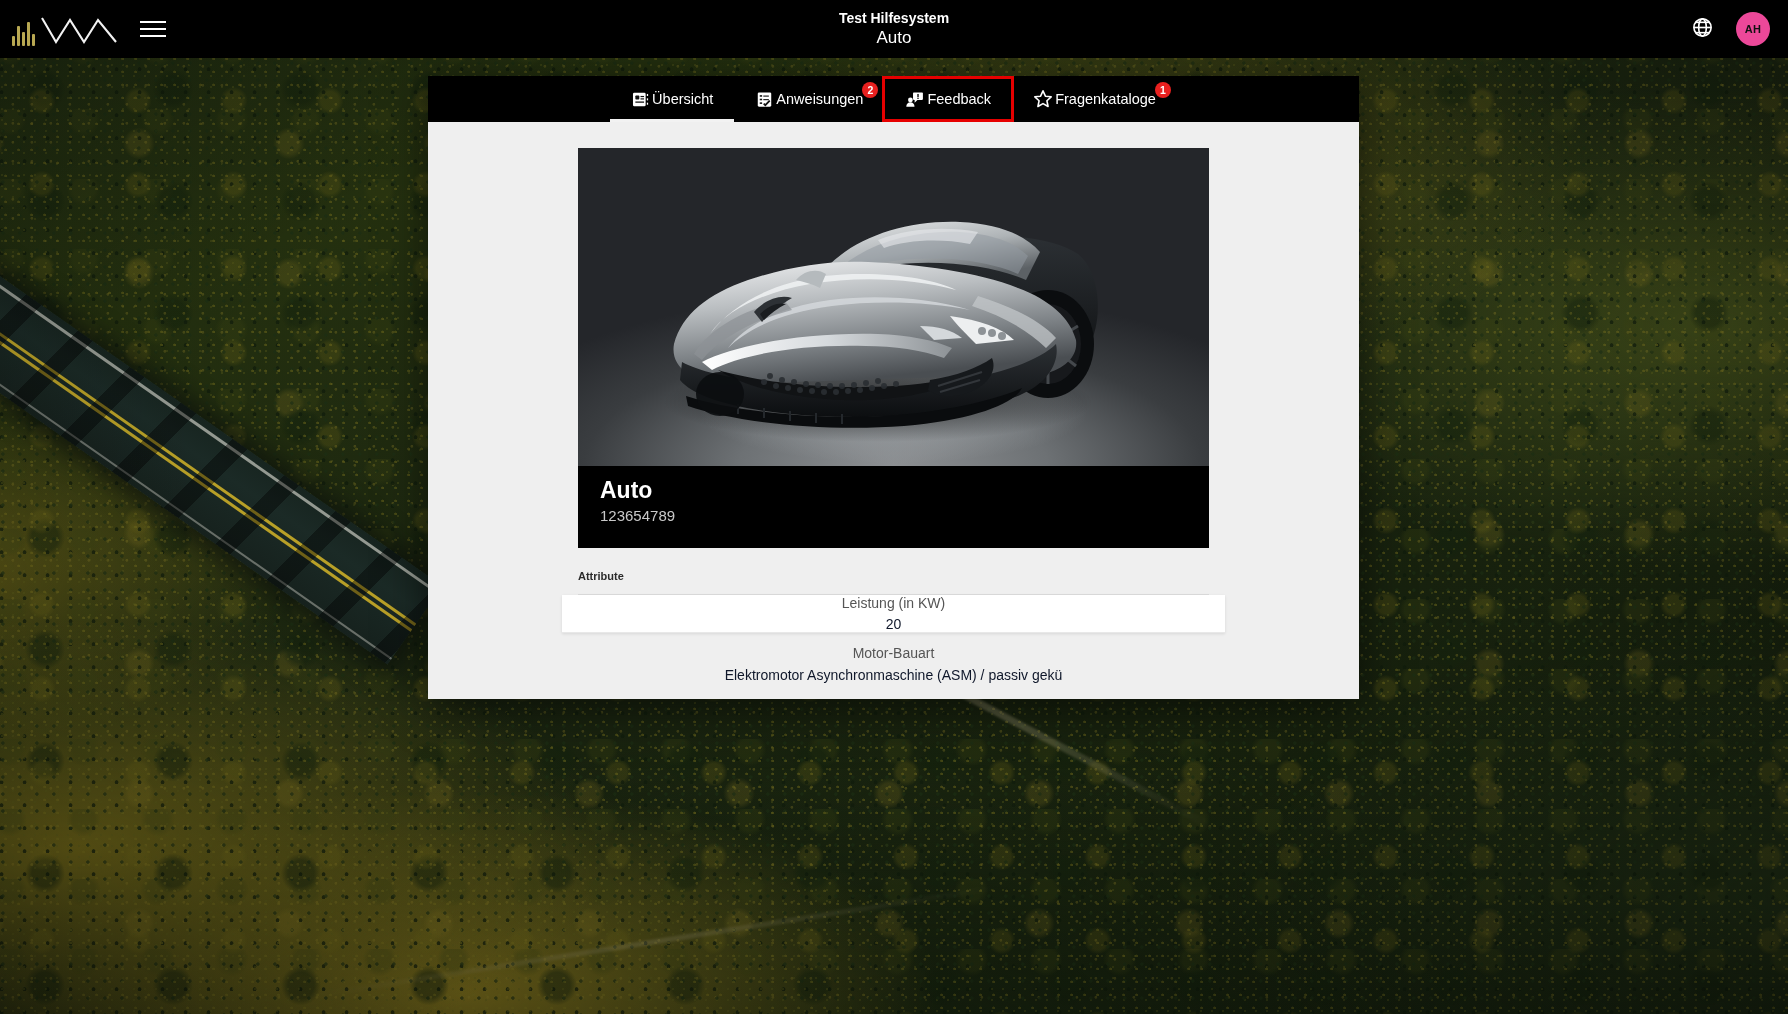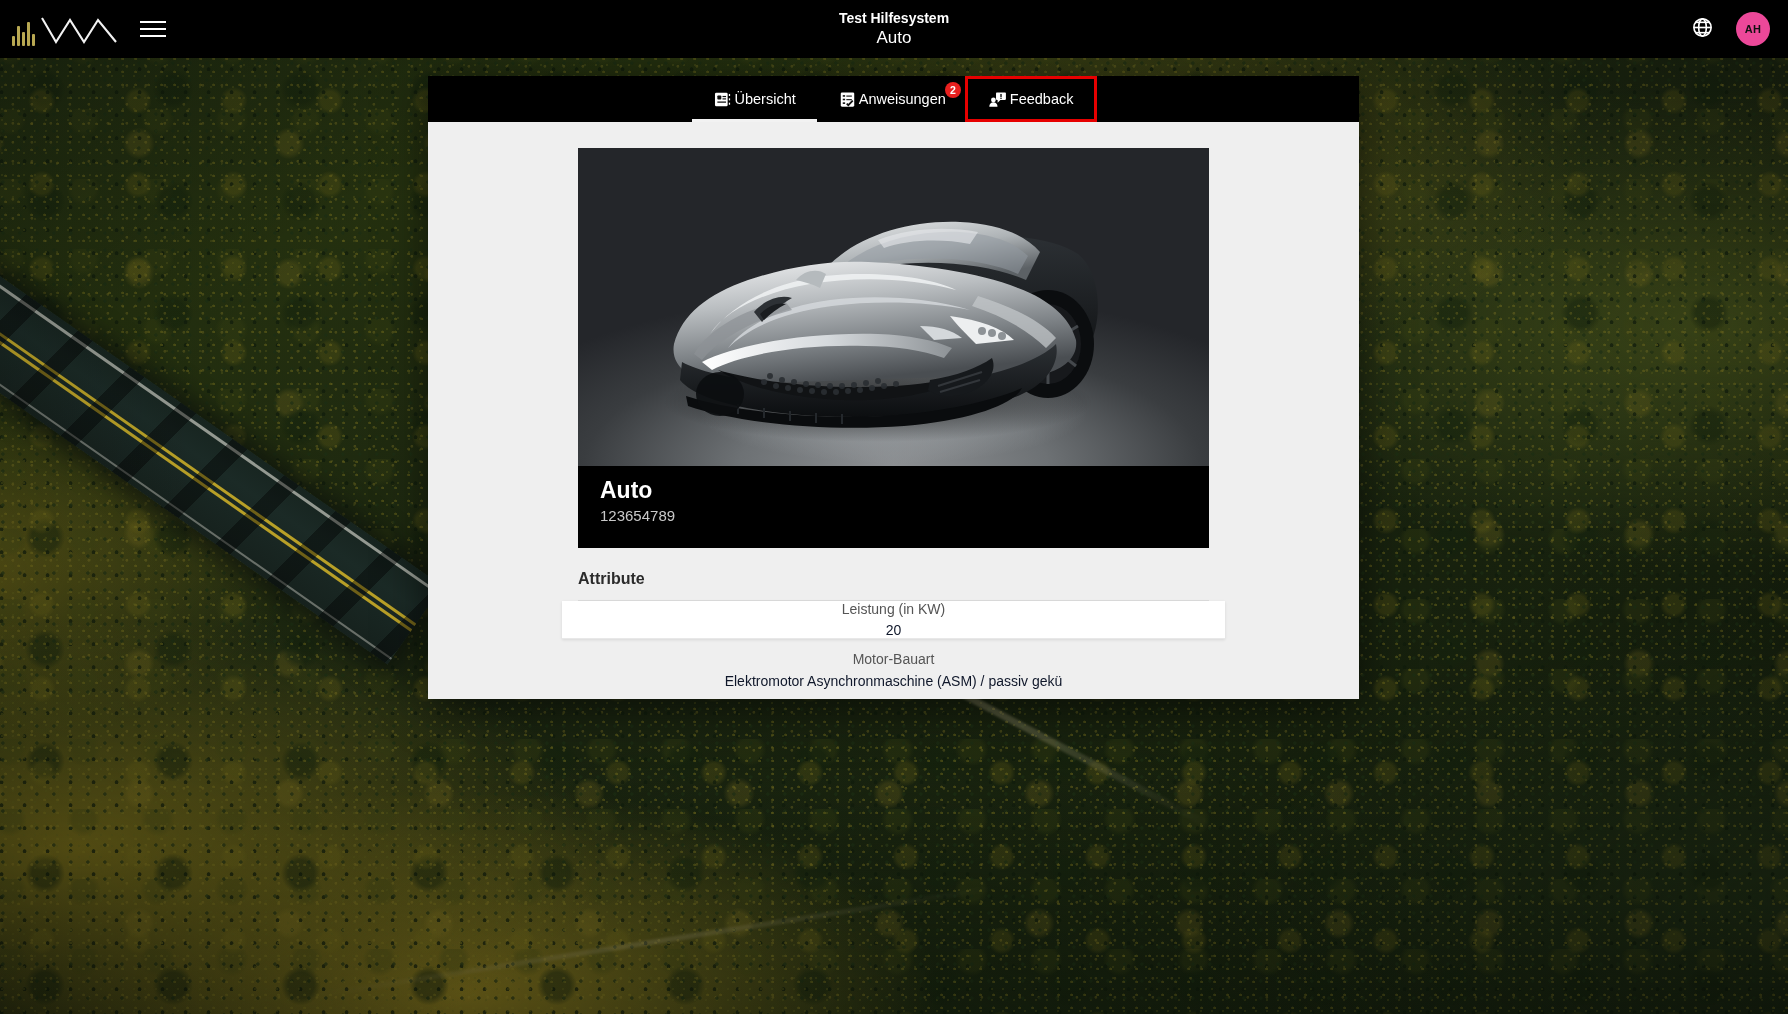--- a/index.html
+++ b/index.html
@@ -273,21 +273,21 @@
   #hero-title {
     color: #fff; font-size: 23px; font-weight: bold; line-height: 28px;
   }
   #hero-subtitle {
     color: #c9c9c9; font-size: 15px; line-height: 22px; margin-top: 1px;
   }
 
   
   #attributes-heading {
     margin: 22px 0 4px 0;
-    font-size: 16px;
+    font-size: 11px;
     font-weight: bold;
     color: #2b2b2b;
   }
   #attributes-list {
     margin-top: 12px;
     border-top: 1px solid #dcdcdc;
   }
   .attr-row {
     display: flex;
     align-items: center;
@@ -404,20 +404,27 @@
         <rect x="9.5" y="3" width="12.5" height="9.5" rx="1" fill="#ffffff"></rect>
         <rect x="14.9" y="5" width="1.8" height="4" fill="#111111"></rect>
         <rect x="14.9" y="9.8" width="1.8" height="1.5" fill="#111111"></rect>
         <polygon points="11.5,12.5 11.5,16 15,12.5" fill="#ffffff"></polygon>
         <circle cx="6.2" cy="12.6" r="3" fill="#ffffff"></circle>
         <path d="M1 21c0-3.2 2.3-5.4 5.2-5.4S11.4 17.8 11.4 21z" fill="#ffffff"></path>
       </svg>
       <span class="tab-label">Feedback</span>
     </div>
 
+    <div class="tab">
+      <svg width="20" height="20" viewBox="0 0 24 24">
+        <polygon points="12,2.2 14.9,8.6 21.8,9.4 16.7,14.1 18.1,21 12,17.5 5.9,21 7.3,14.1 2.2,9.4 9.1,8.6" fill="none" stroke="#ffffff" stroke-width="1.9" stroke-linejoin="round"></polygon>
+      </svg>
+      <span class="tab-label">Fragenkataloge<span class="badge">1</span>
+      </span>
+    </div>
   </div>
 
   <div id="card-body">
     <div id="content-column">
 
       <div id="hero">
         <div id="hero-photo">
           <div class="floor-glow"></div>
 
           <svg id="car-svg" width="631" height="318" viewBox="0 0 631 318">

